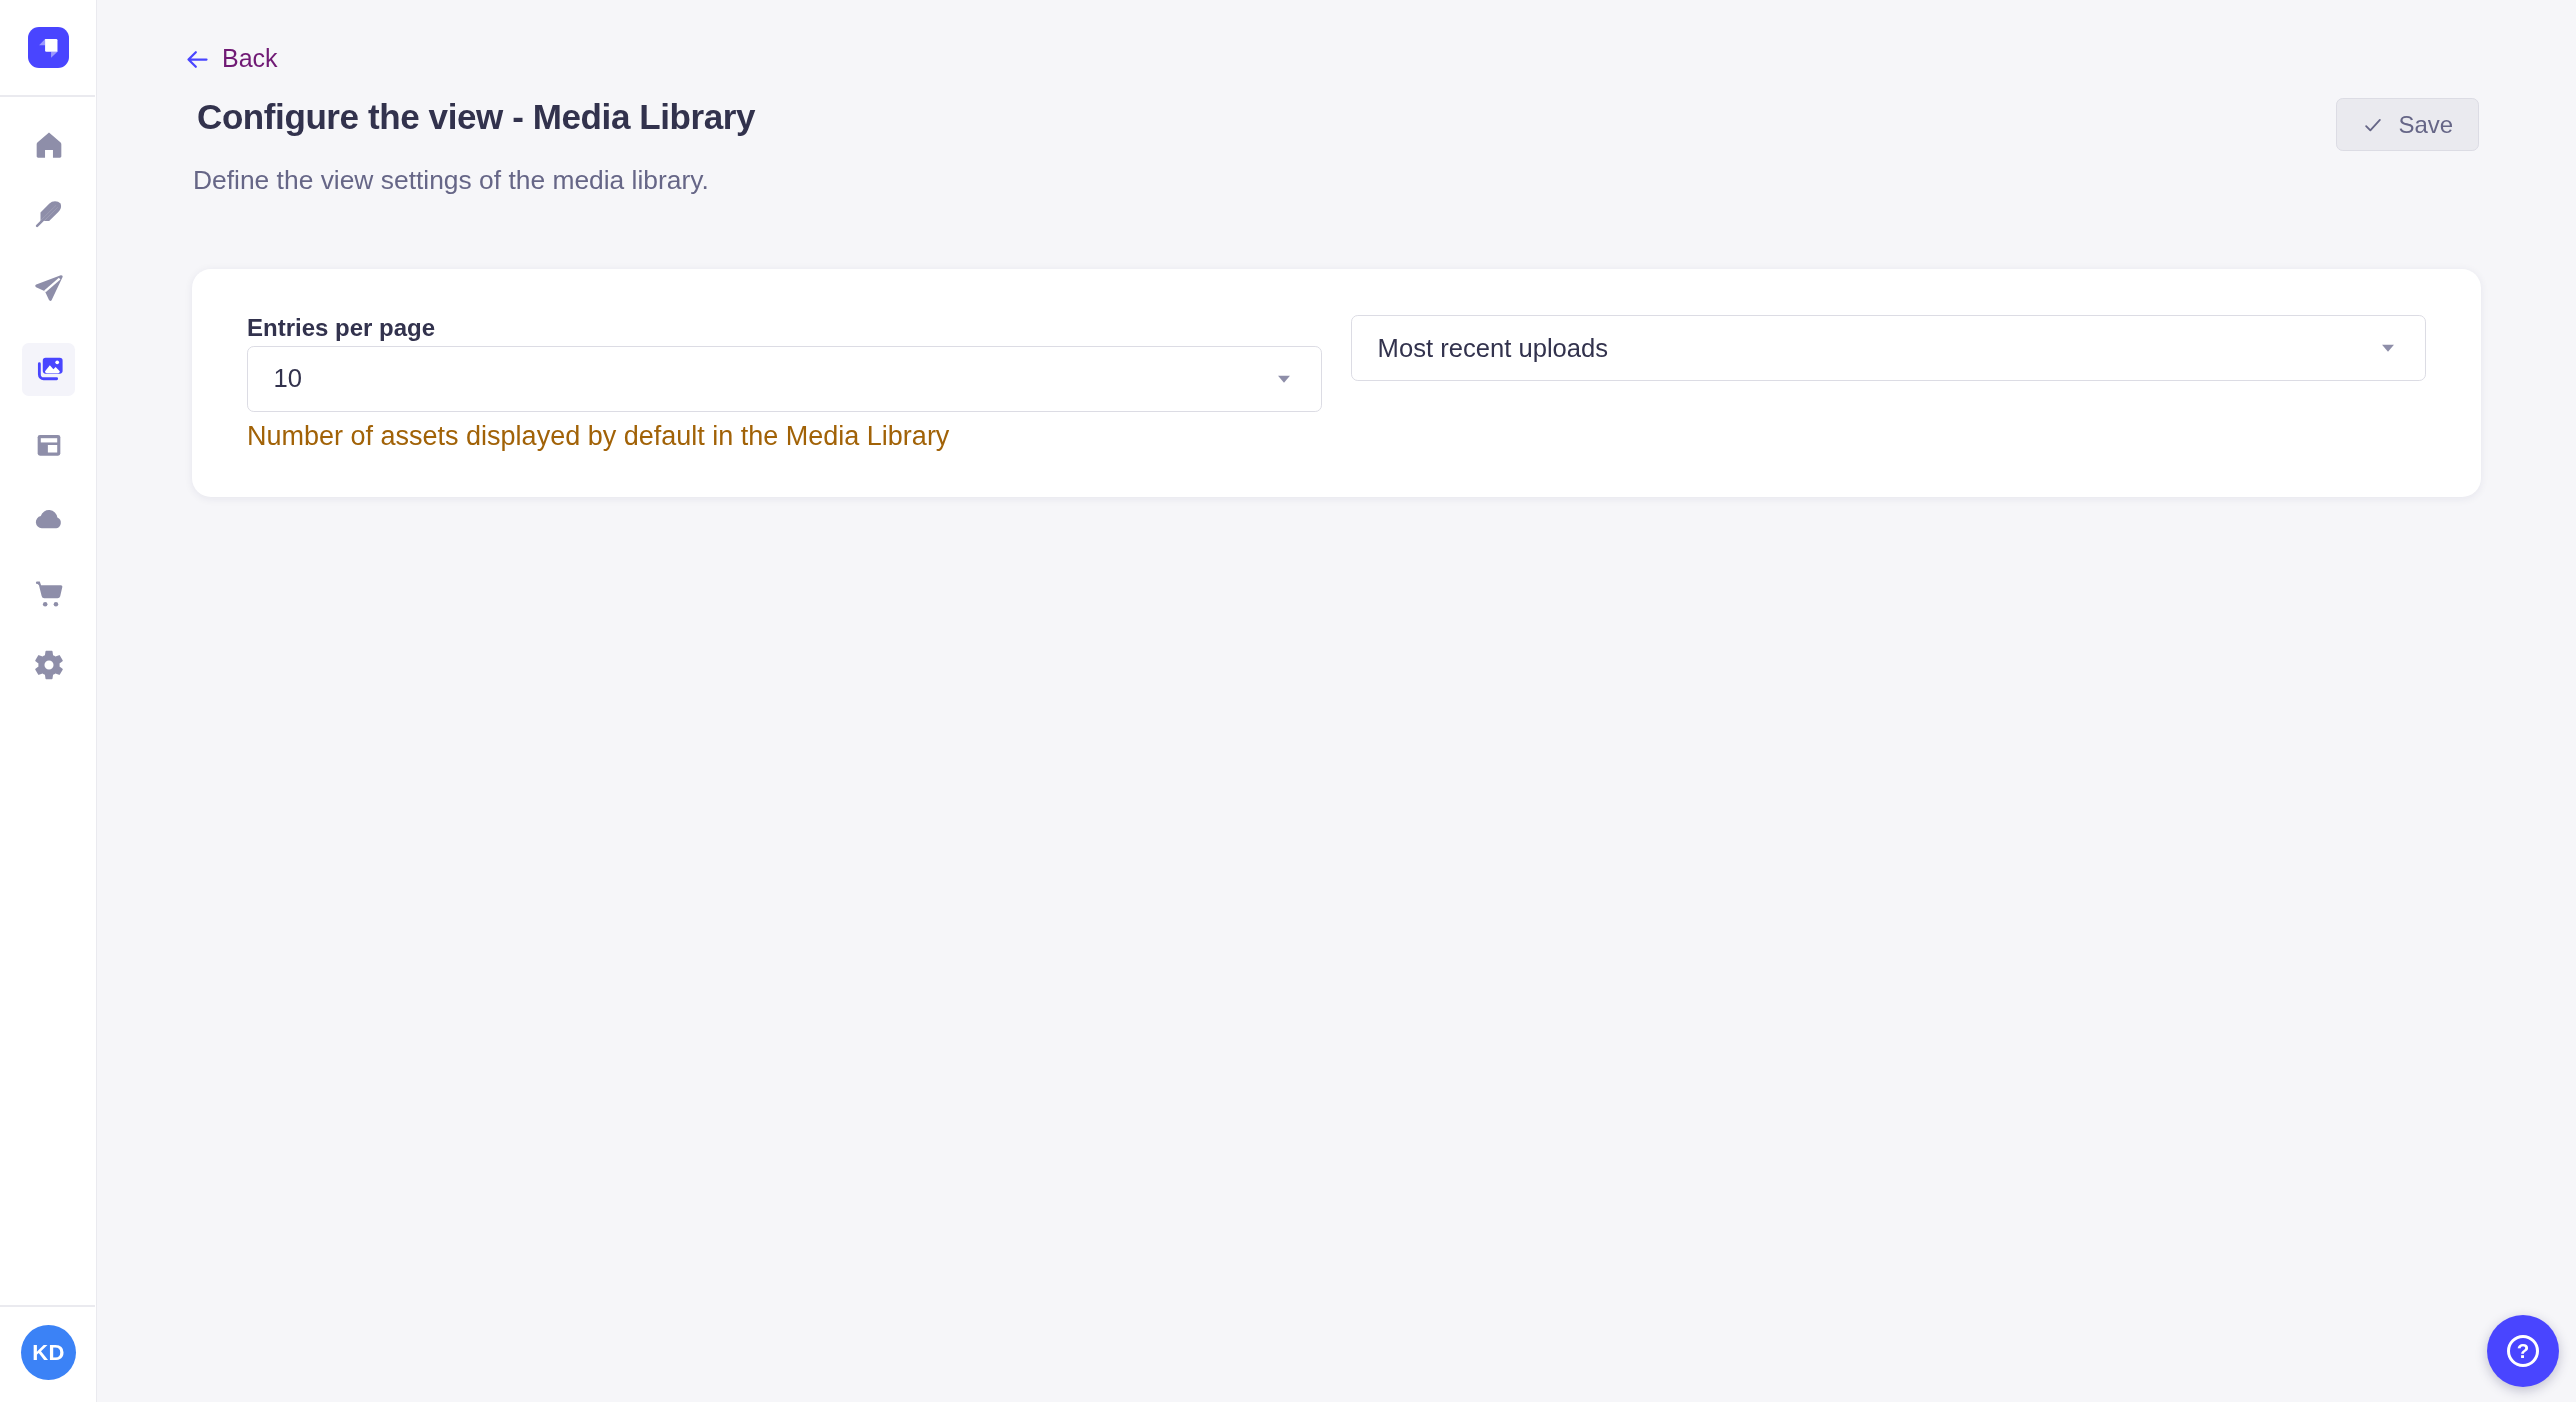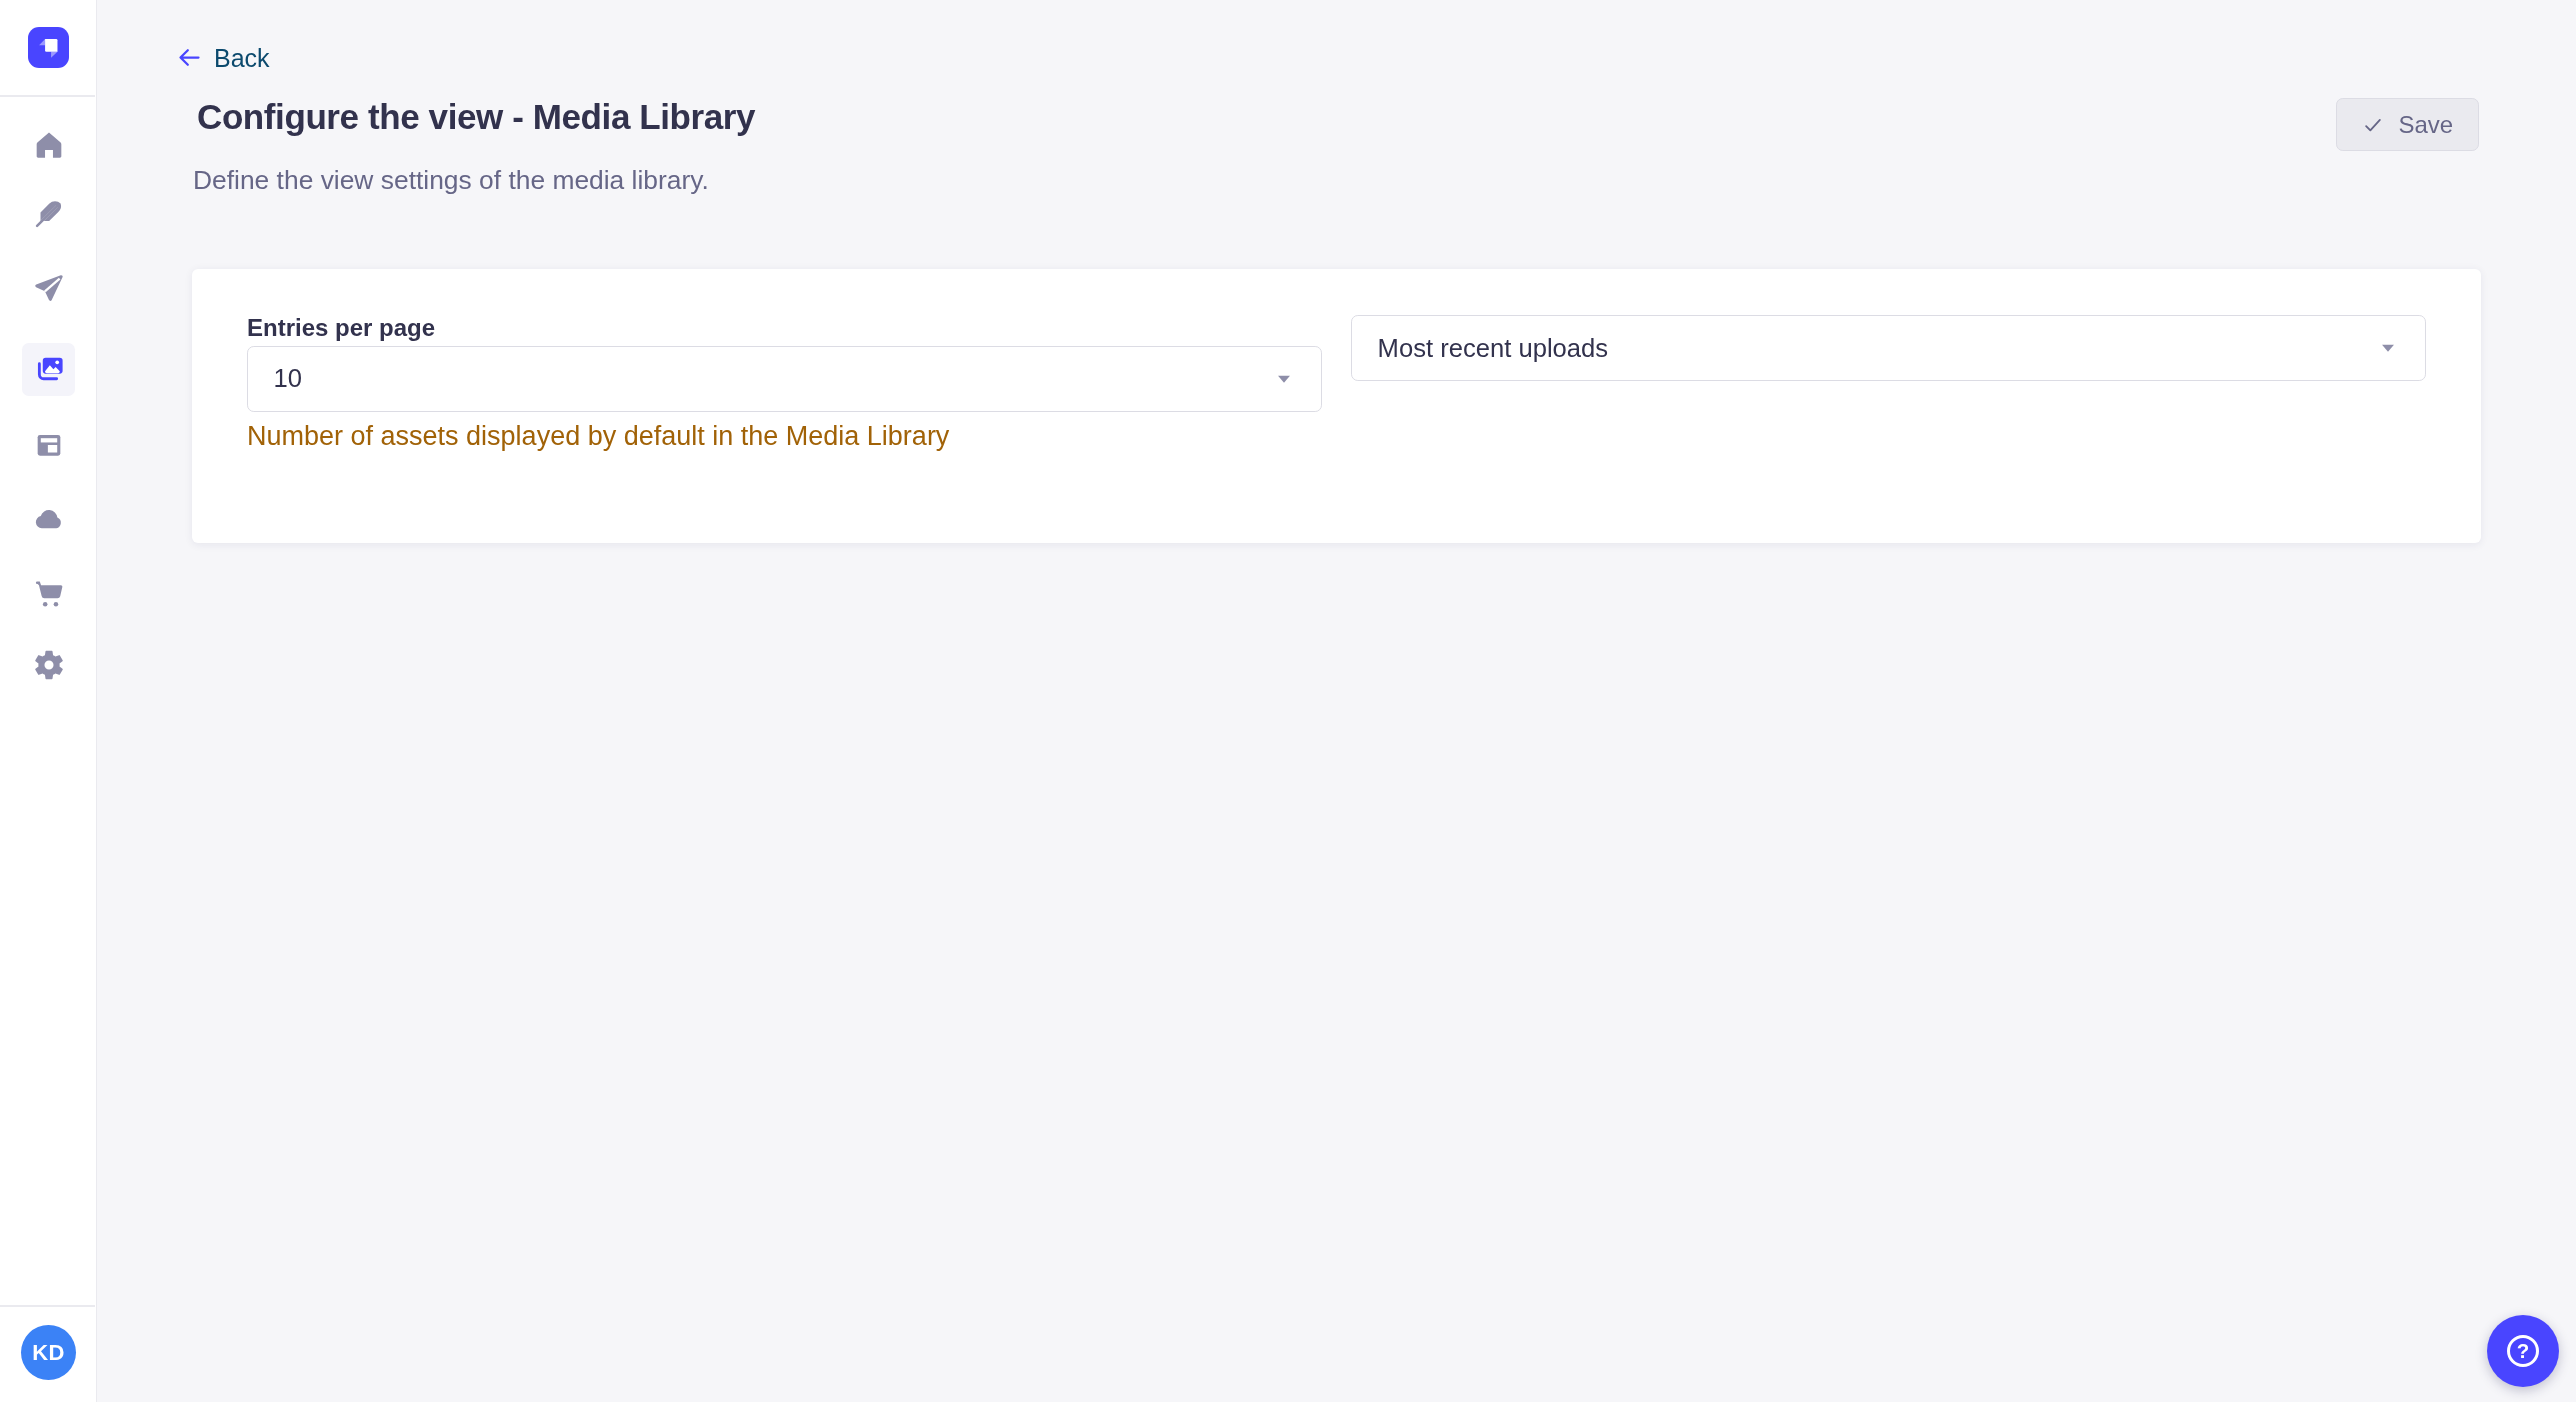--- a/index.html
+++ b/index.html
@@ -51,23 +51,23 @@
     background: #3b82f6;
     color: #ffffff;
     font-size: 22px; font-weight: bold;
     display: flex; align-items: center; justify-content: center;
     letter-spacing: 0.4px;
     cursor: pointer;
   }
 
   
   .back-link {
-    position: absolute; left: 176px; top: 44px;
-    display: flex; align-items: flex-start; gap: 11px;
-    color: #0c4a6e;
+    position: absolute; left: 184px; top: 44px;
+    display: flex; align-items: flex-end; gap: 11px;
+    color: #701a75;
     font-size: 25px;
     cursor: pointer;
     text-decoration: none;
   }
   .back-link svg { width: 27px; height: 27px; display: block; }
   .page-title {
     position: absolute; left: 189px; top: 89px;
     font-size: 35px; font-weight: bold;
     color: #32324d;
     letter-spacing: -0.4px;
@@ -90,24 +90,24 @@
     font-family: "Liberation Sans", sans-serif;
     display: flex; align-items: center; justify-content: center;
     gap: 14.5px;
     cursor: default;
   }
   .save-button svg { width: 22px; height: 22px; display: block; }
 
   
   .card {
     position: absolute; left: 192px; top: 269px;
-    width: 2289px; height: 274px;
+    width: 2289px; height: 228px;
     box-sizing: border-box;
     background: #ffffff;
-    border-radius: 6px;
+    border-radius: 19px;
     box-shadow: 0 1.7px 8.5px rgba(33, 33, 82, 0.07);
     padding: 46px 55px 41px 55px;
   }
   .fields {
     display: grid;
     grid-template-columns: 1fr 1fr;
     column-gap: 29px;
   }
   .field-label {
     font-size: 24px;

